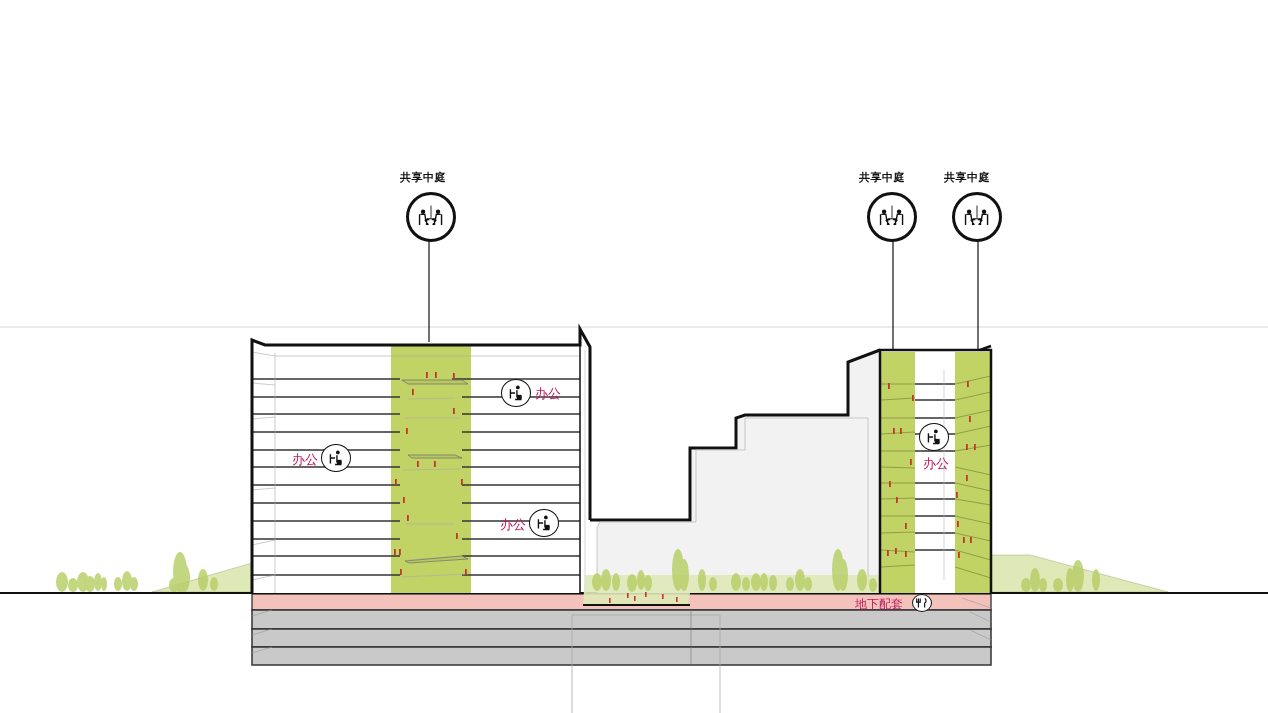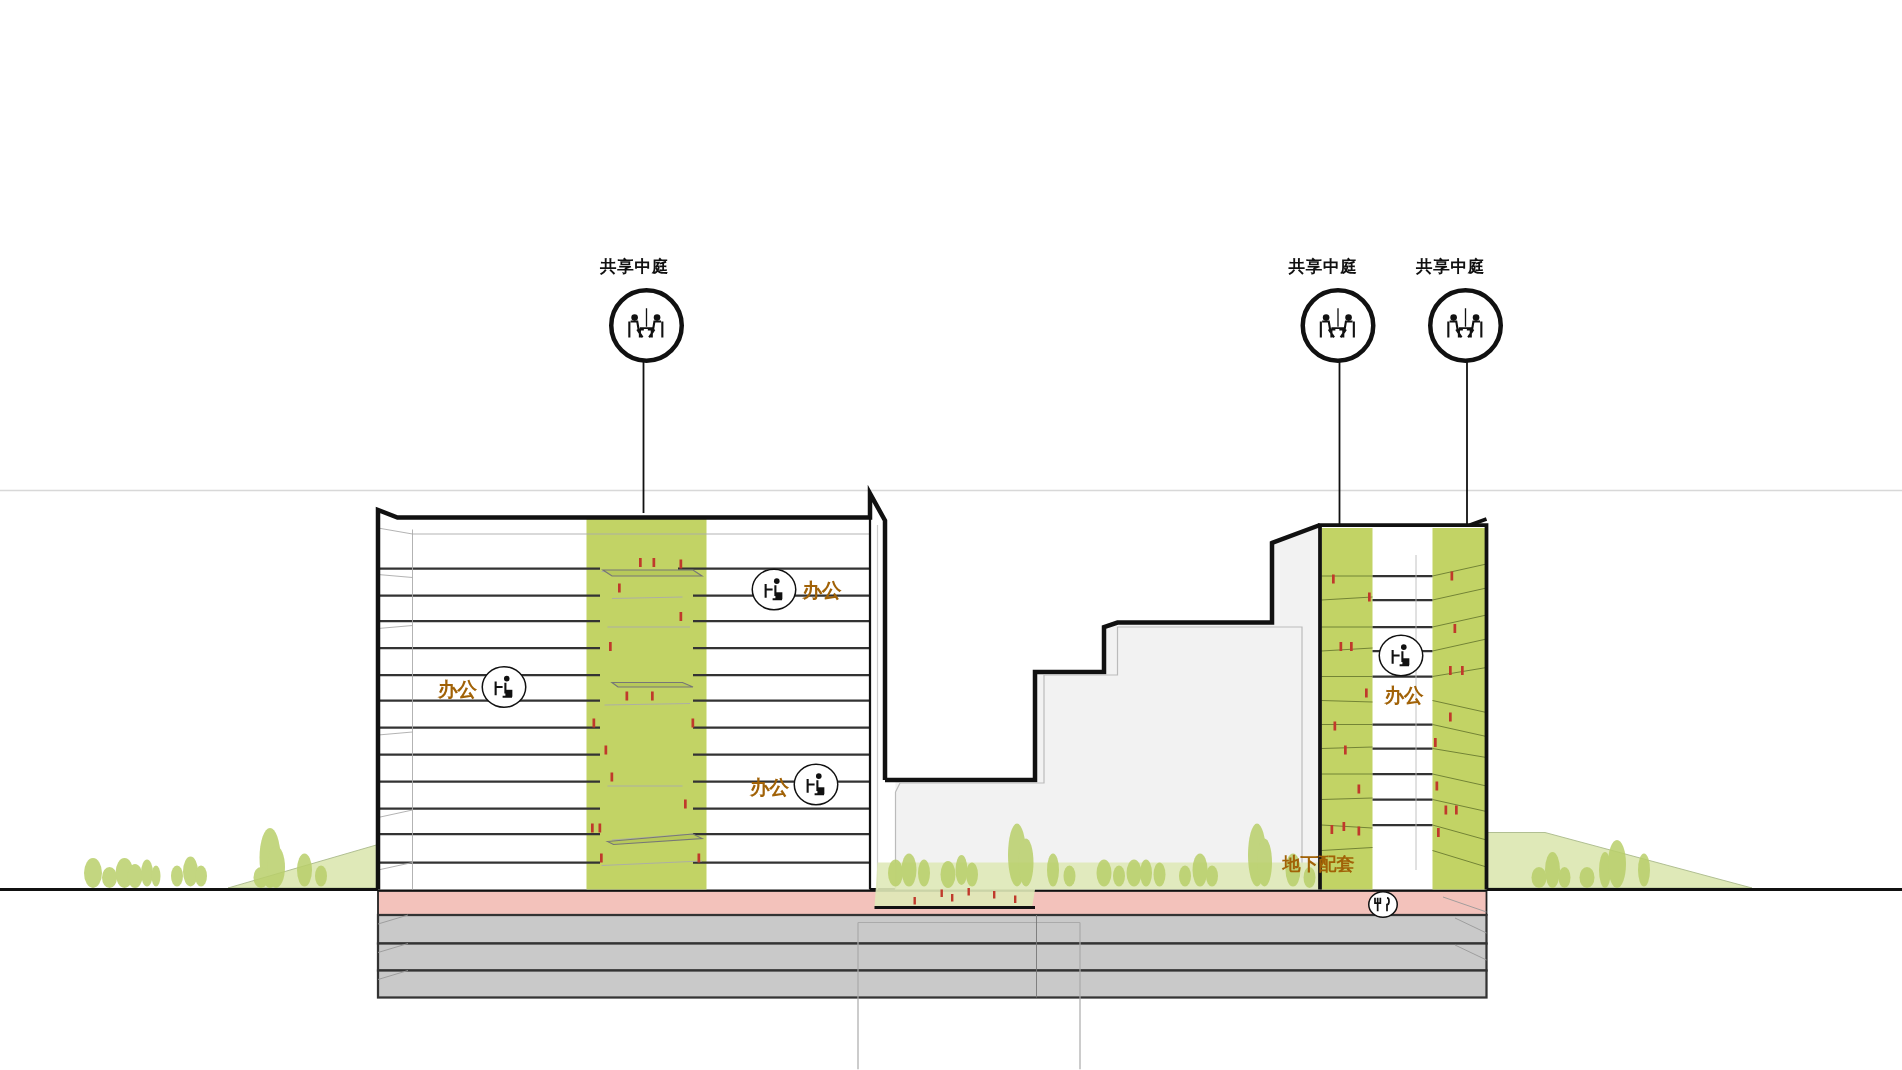--- a/index.html
+++ b/index.html
@@ -1,20 +1,20 @@
 <!DOCTYPE html>
 <html><head>
 <meta charset="utf-8">
 <style>
   html, body { margin: 0; padding: 0; background: #ffffff; }
   body { width: 1268px; height: 713px; position: relative; overflow: hidden;
          font-family: "DejaVu Sans", "Liberation Sans", sans-serif; }
   #canvas { position: absolute; left: 0; top: 0; width: 1268px; height: 713px; }
   .label { position: absolute; font-size: 11px; font-weight: bold; color: #111; white-space: nowrap; letter-spacing: 0.5px; }
-  .label-sm { position: absolute; font-size: 13px; font-weight: bold; color: #a16207; white-space: nowrap; }
+  .label-sm { position: absolute; font-size: 13px; font-weight: normal; color: #be185d; white-space: nowrap; }
   .icon-circle { position: absolute; border: 3px solid #111; border-radius: 50%; background: #fff; box-sizing: border-box; }
   .icon-circle-sm { position: absolute; border: 1.5px solid #111; border-radius: 50%; background: #fff; box-sizing: border-box; }
   .icon-circle svg, .icon-circle-sm svg { position: absolute; left: 0; top: 0; width: 100%; height: 100%; }
 </style>
 </head>
 <body>
 
 <svg id="canvas" viewBox="0 0 1268 713" xmlns="http://www.w3.org/2000/svg">
 
   <line x1="0" y1="327" x2="1268" y2="327" stroke="#d8d8d8" stroke-width="1"></line>
@@ -336,18 +336,18 @@
 
 <div class="icon-circle-sm" style="left:919px; top:423px; width:30px; height:28px;">
   <svg viewBox="0 0 30 28">
       <circle cx="17" cy="8" r="2" fill="#111"></circle>
       <path d="M9,10 L9,20 M9,14 L14,14 M16,11 L16,18 L20,18 L20,21 L14,21" stroke="#111" stroke-width="1.5" fill="none"></path>
       <rect x="16" y="16" width="5" height="5" fill="#111"></rect>
     </svg>
 </div>
 <div class="label-sm" style="left:923px; top:455px;">办公</div>
 
-<div class="label-sm" style="left:855px; top:568px; font-size:12px;">地下配套</div>
+<div class="label-sm" style="left:855px; top:596px; font-size:12px;">地下配套</div>
 <div class="icon-circle-sm" style="left:912px; top:594px; width:20px; height:18px;">
   <svg viewBox="0 0 20 18">
       <path d="M6,4 L6,14 M4,4 L4,8 L8,8 L8,4 M13,4 C15,4 15,9 13,9 L13,14" stroke="#111" stroke-width="1.3" fill="none"></path>
     </svg>
 </div>
 
 </body></html>

